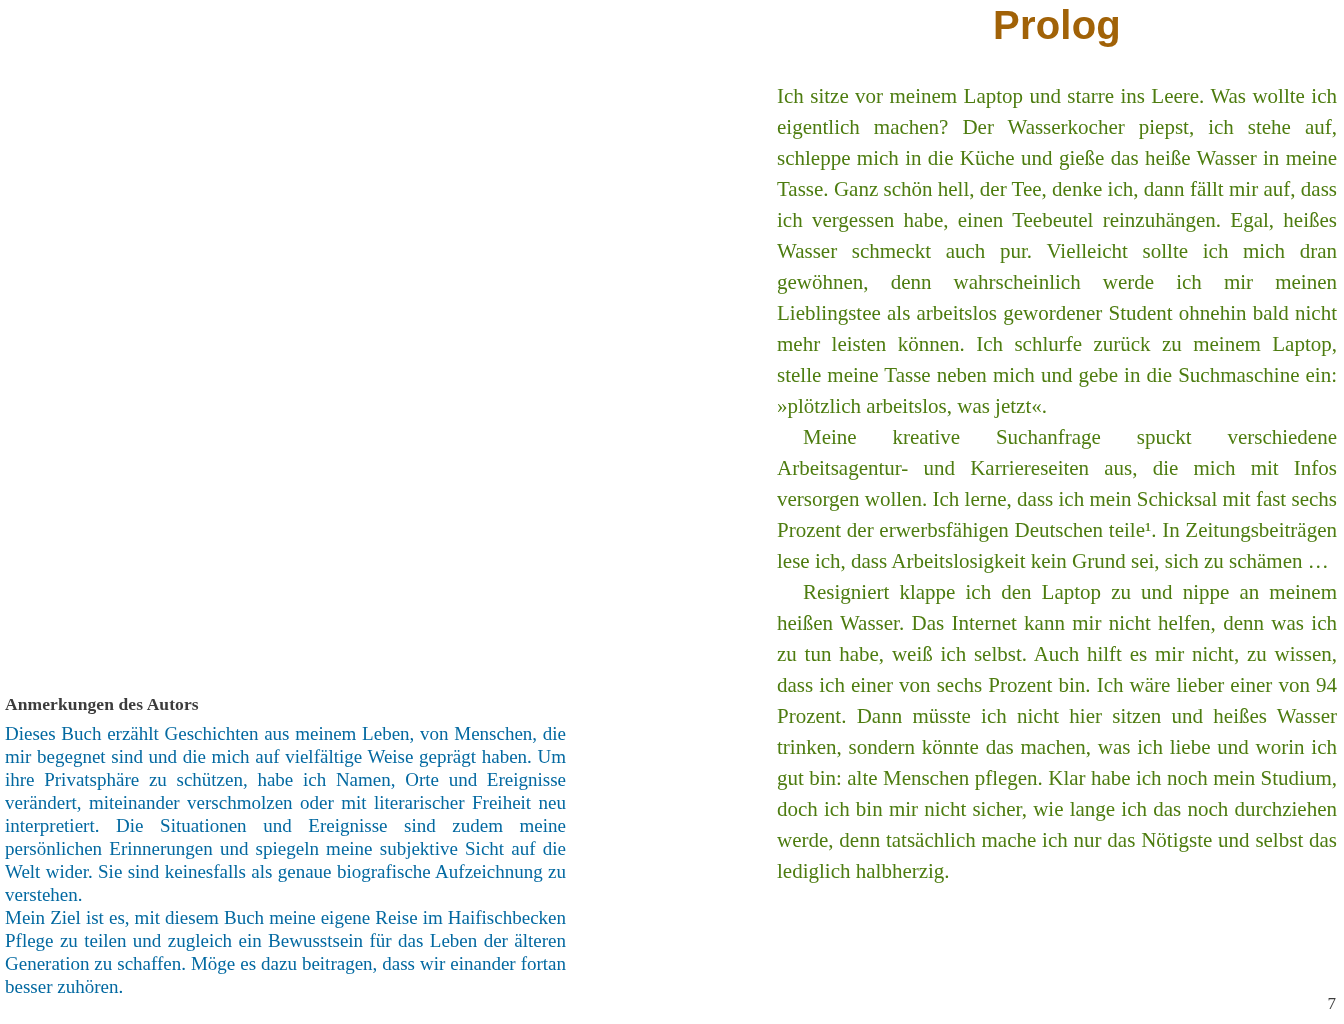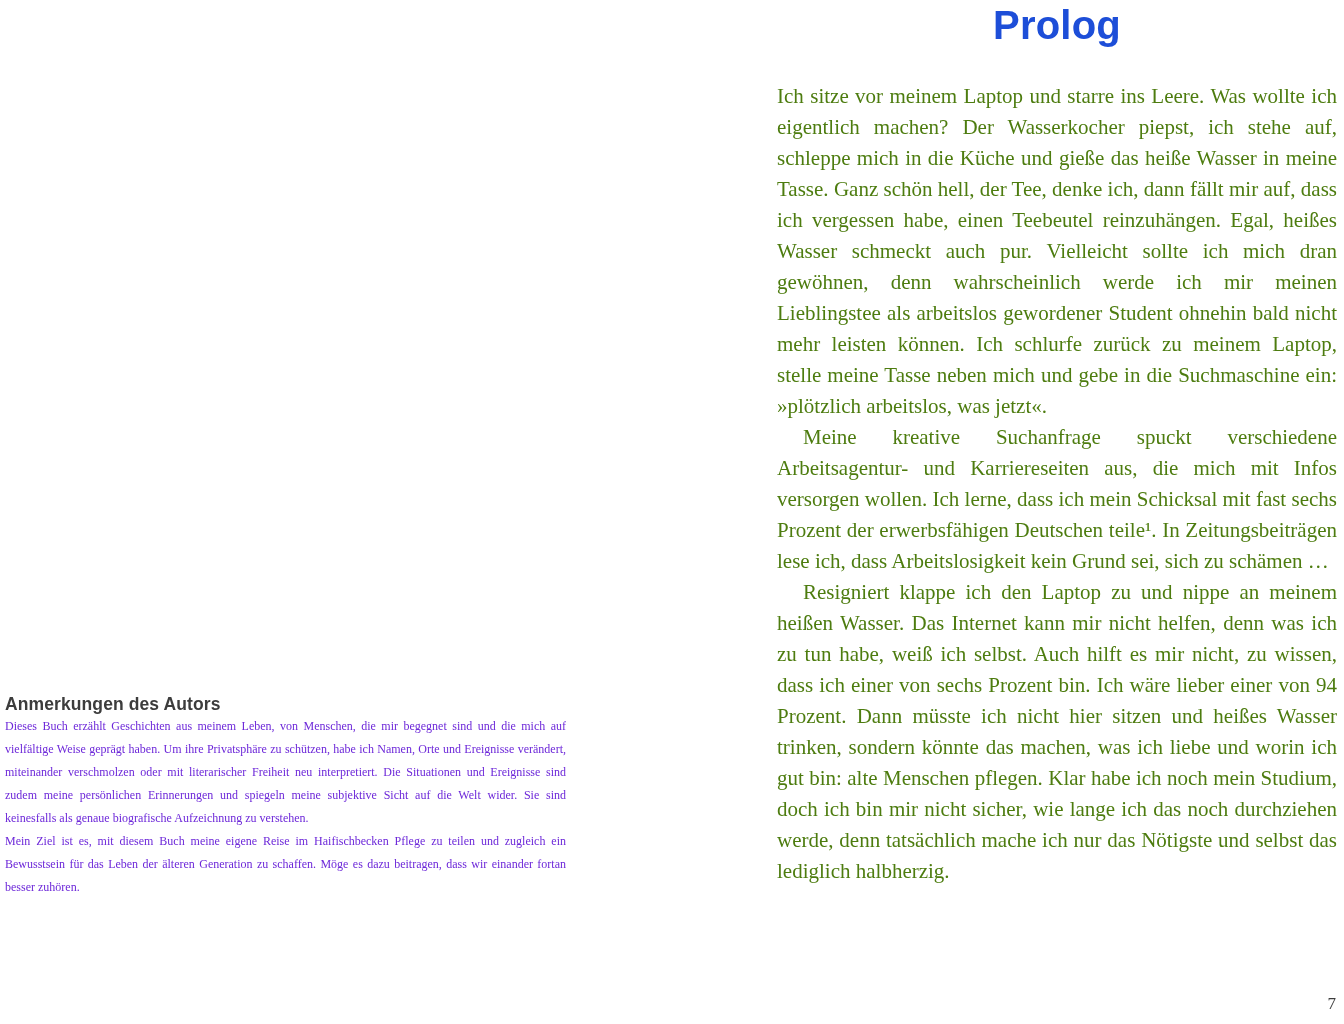--- a/index.html
+++ b/index.html
@@ -14,46 +14,47 @@
     }
 
     
     .left-page {
       position: absolute;
       left: 5px;
       top: 694px;
       width: 561px;
     }
     .notes-heading {
-      font-family: Liberation Sans, sans-serif;
+      font-family: Liberation Serif, serif;
       font-weight: 700;
       font-size: 17.5px;
       color: #3c3c3c;
+      margin-bottom: 7px;
       letter-spacing: 0.1px;
     }
     .notes-body p {
-      font-size: 12px;
+      font-size: 19px;
       line-height: 23px;
       text-align: justify;
       hyphens: auto;
-      color: #6d28d9;
+      color: #0369a1;
     }
 
     
     .right-page {
       position: absolute;
       left: 777px;
       top: 0;
       width: 560px;
     }
     .prolog-heading {
       font-family: "Liberation Sans", sans-serif;
       font-weight: 700;
       font-size: 40px;
-      color: #1d4ed8;
+      color: #a16207;
       text-align: center;
       padding-top: 3px;
       letter-spacing: 0.2px;
     }
     .prolog-body {
       margin-top: 33px;
     }
     .prolog-body p {
       font-size: 21px;
       line-height: 31px;

